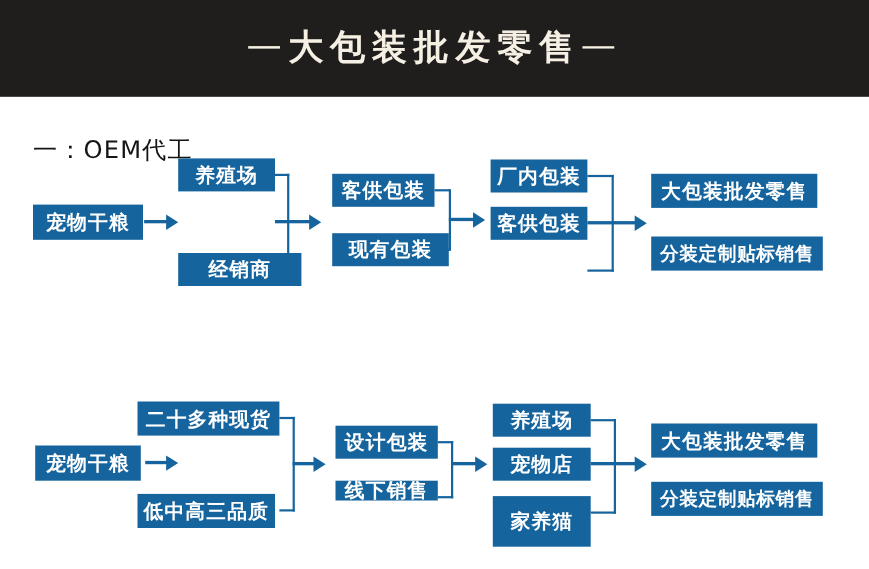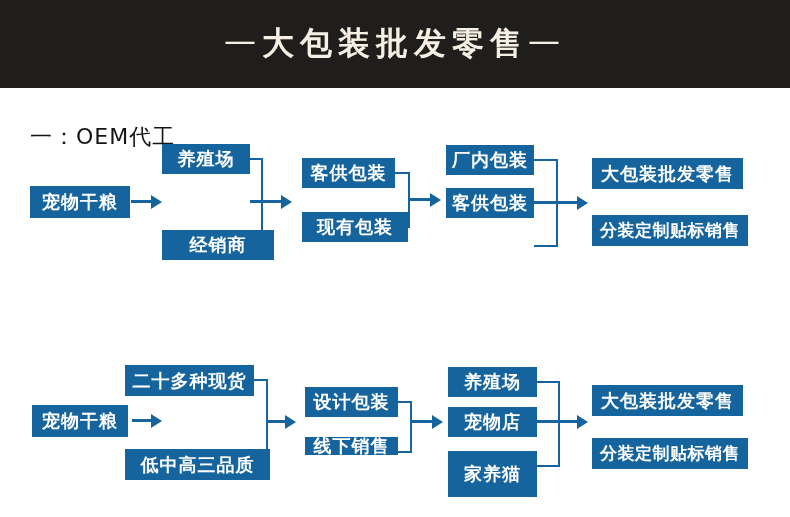--- a/index.html
+++ b/index.html
@@ -127,21 +127,21 @@
 
   <div class="h2" style="left:534px; top:159px; width:24px;"></div>
   <div class="h2" style="left:534px; top:245px; width:24px;"></div>
   <div class="v" style="left:556px; top:159px; height:88px;"></div>
   <div class="h" style="left:534px; top:201px; width:44px;"></div>
   <div class="arr" style="left:577px; top:196px;"></div>
 
 
   <div class="box" style="left:32px;  top:405px; width:96px;  height:32px;">宠物干粮</div>
   <div class="box" style="left:125px; top:365px; width:129px; height:31px;">二十多种现货</div>
-  <div class="box" style="left:125px; top:449px; width:145px; height:31px;">低中高三品质</div>
+  <div class="box" style="left:125px; top:449px; width:125px; height:31px;">低中高三品质</div>
   <div class="box" style="left:305px; top:387px; width:93px;  height:30px;">设计包装</div>
   <div class="box" style="left:305px; top:437px; width:93px;  height:18px;">线下销售</div>
   <div class="box" style="left:448px; top:367px; width:89px;  height:30px;">养殖场</div>
   <div class="box" style="left:448px; top:407px; width:89px;  height:30px;">宠物店</div>
   <div class="box" style="left:448px; top:451px; width:89px;  height:46px;">家养猫</div>
   <div class="box" style="left:592px; top:385px; width:151px; height:31px;">大包装批发零售</div>
   <div class="box small" style="left:592px; top:438px; width:156px; height:31px;">分装定制贴标销售</div>
 
   <div class="h" style="left:132px; top:419px; width:20px;"></div>
   <div class="arr" style="left:151px; top:414px;"></div>

